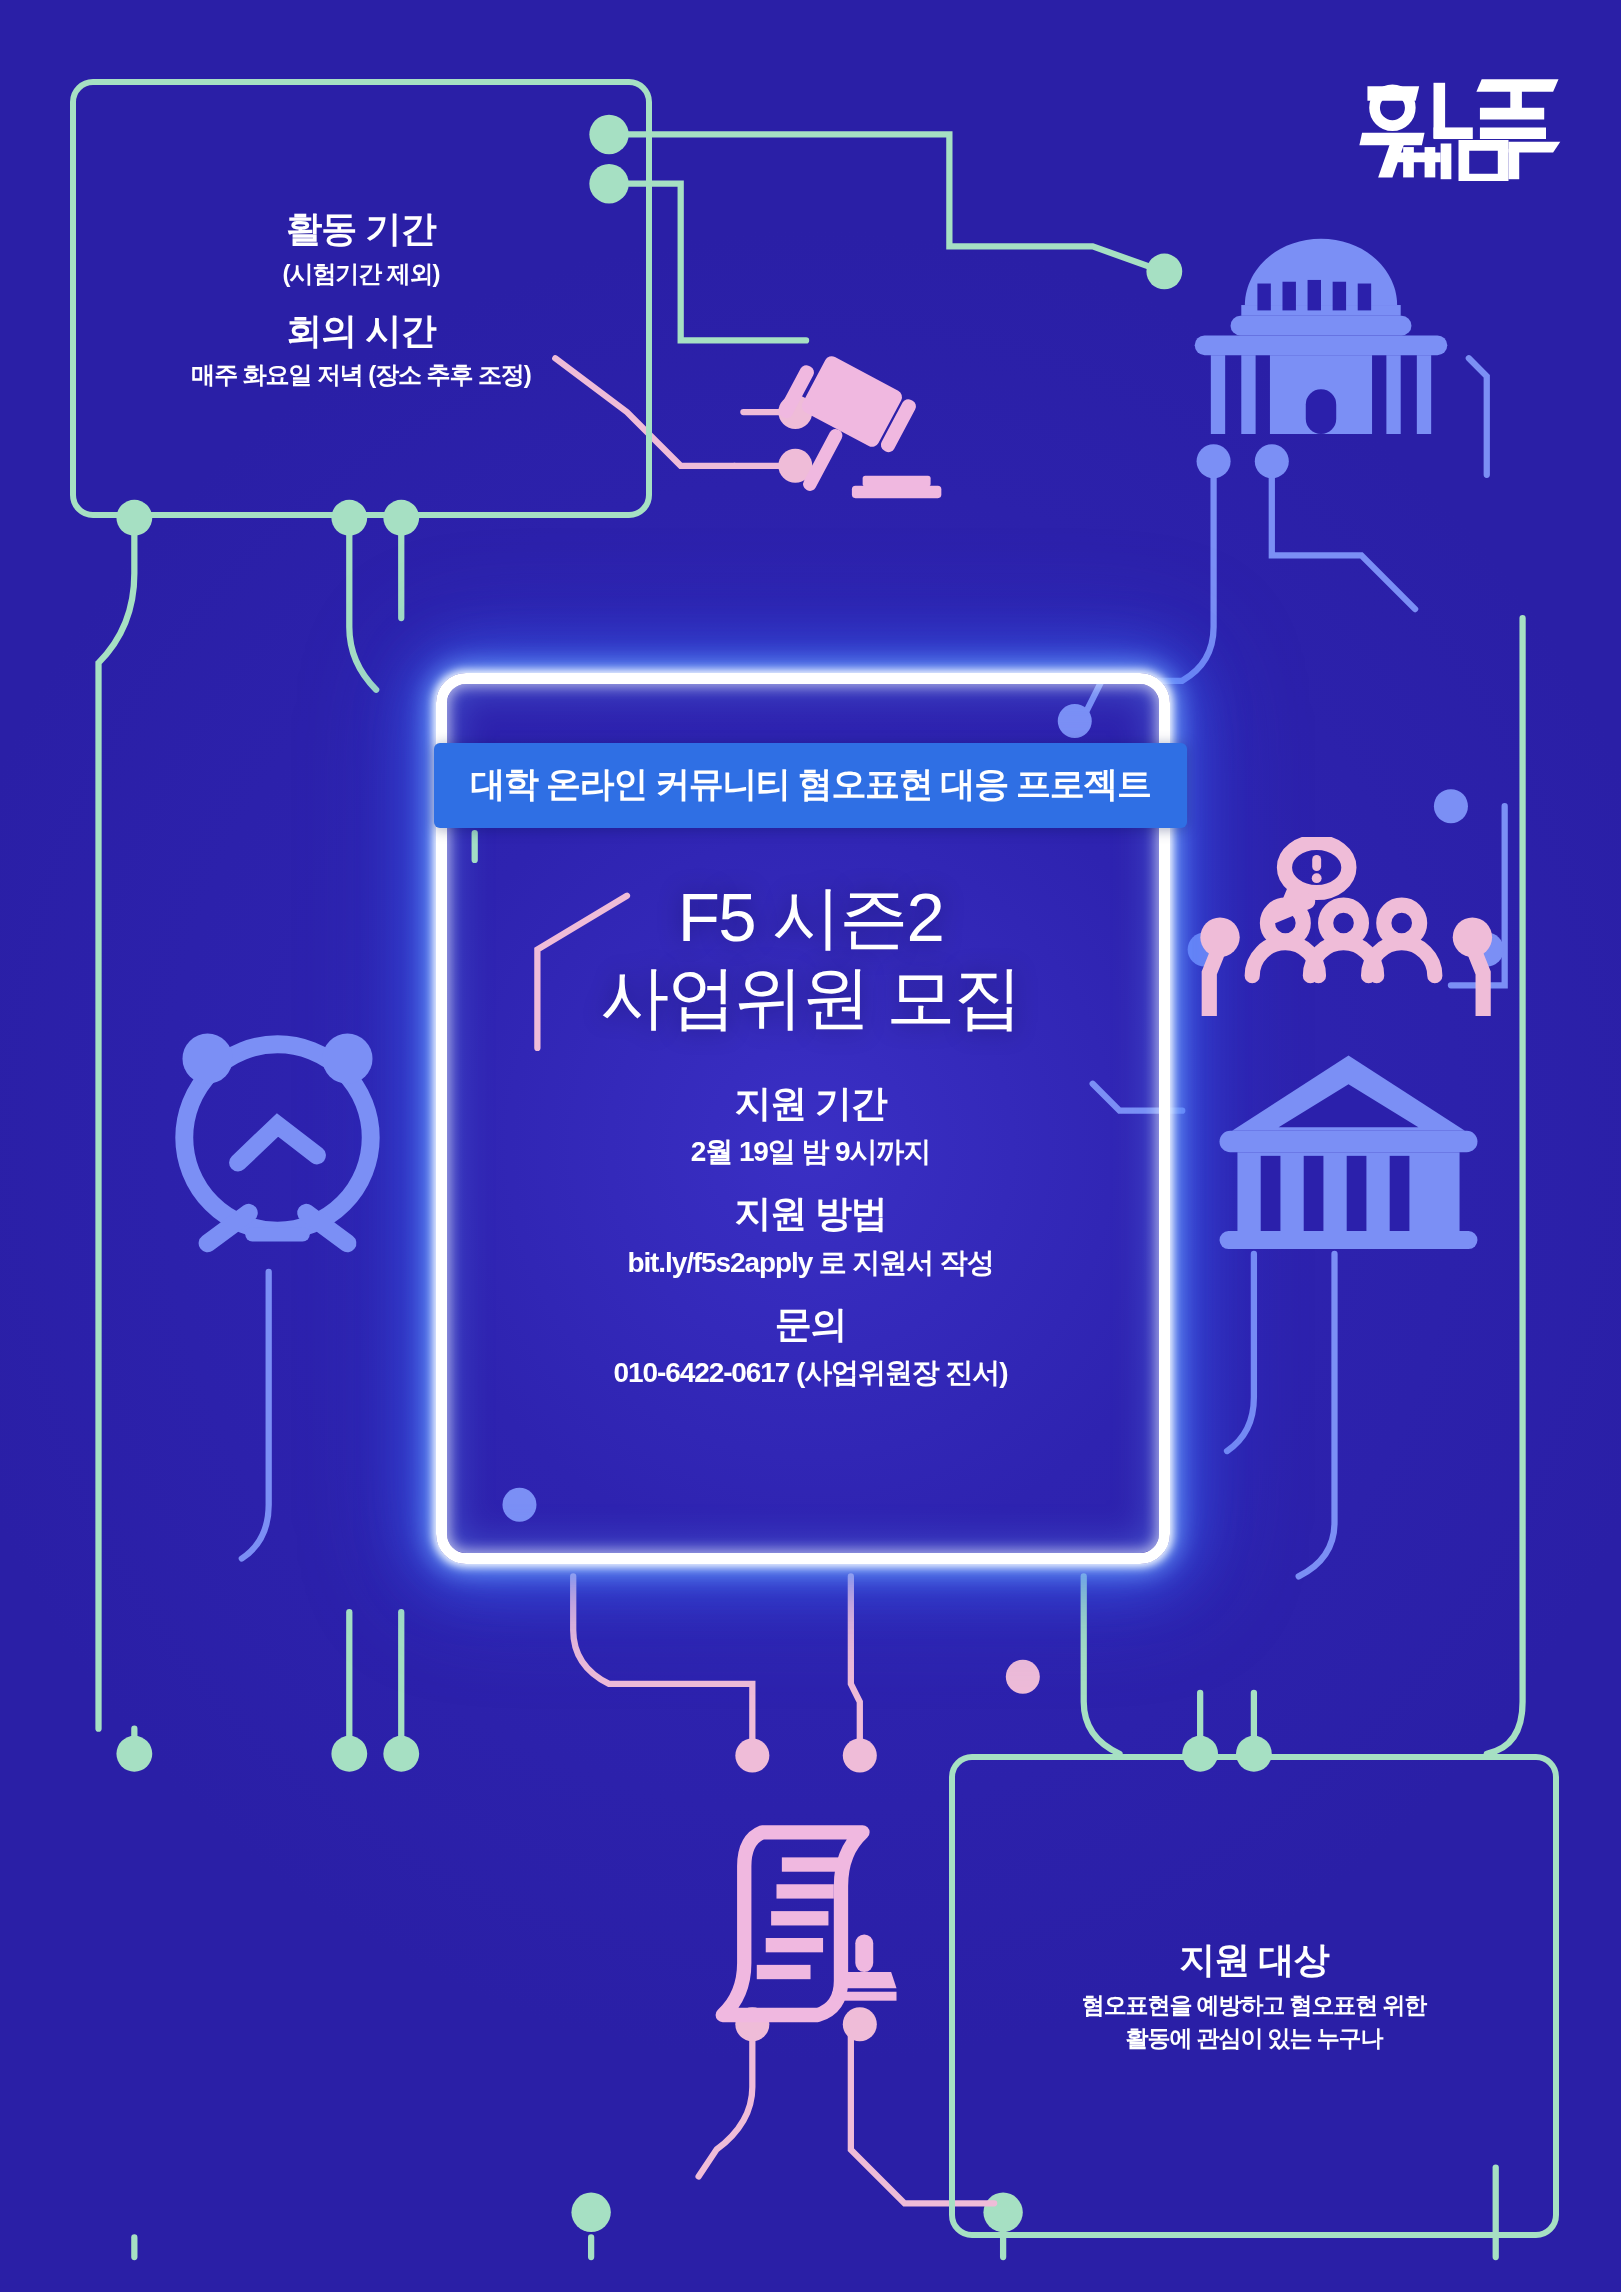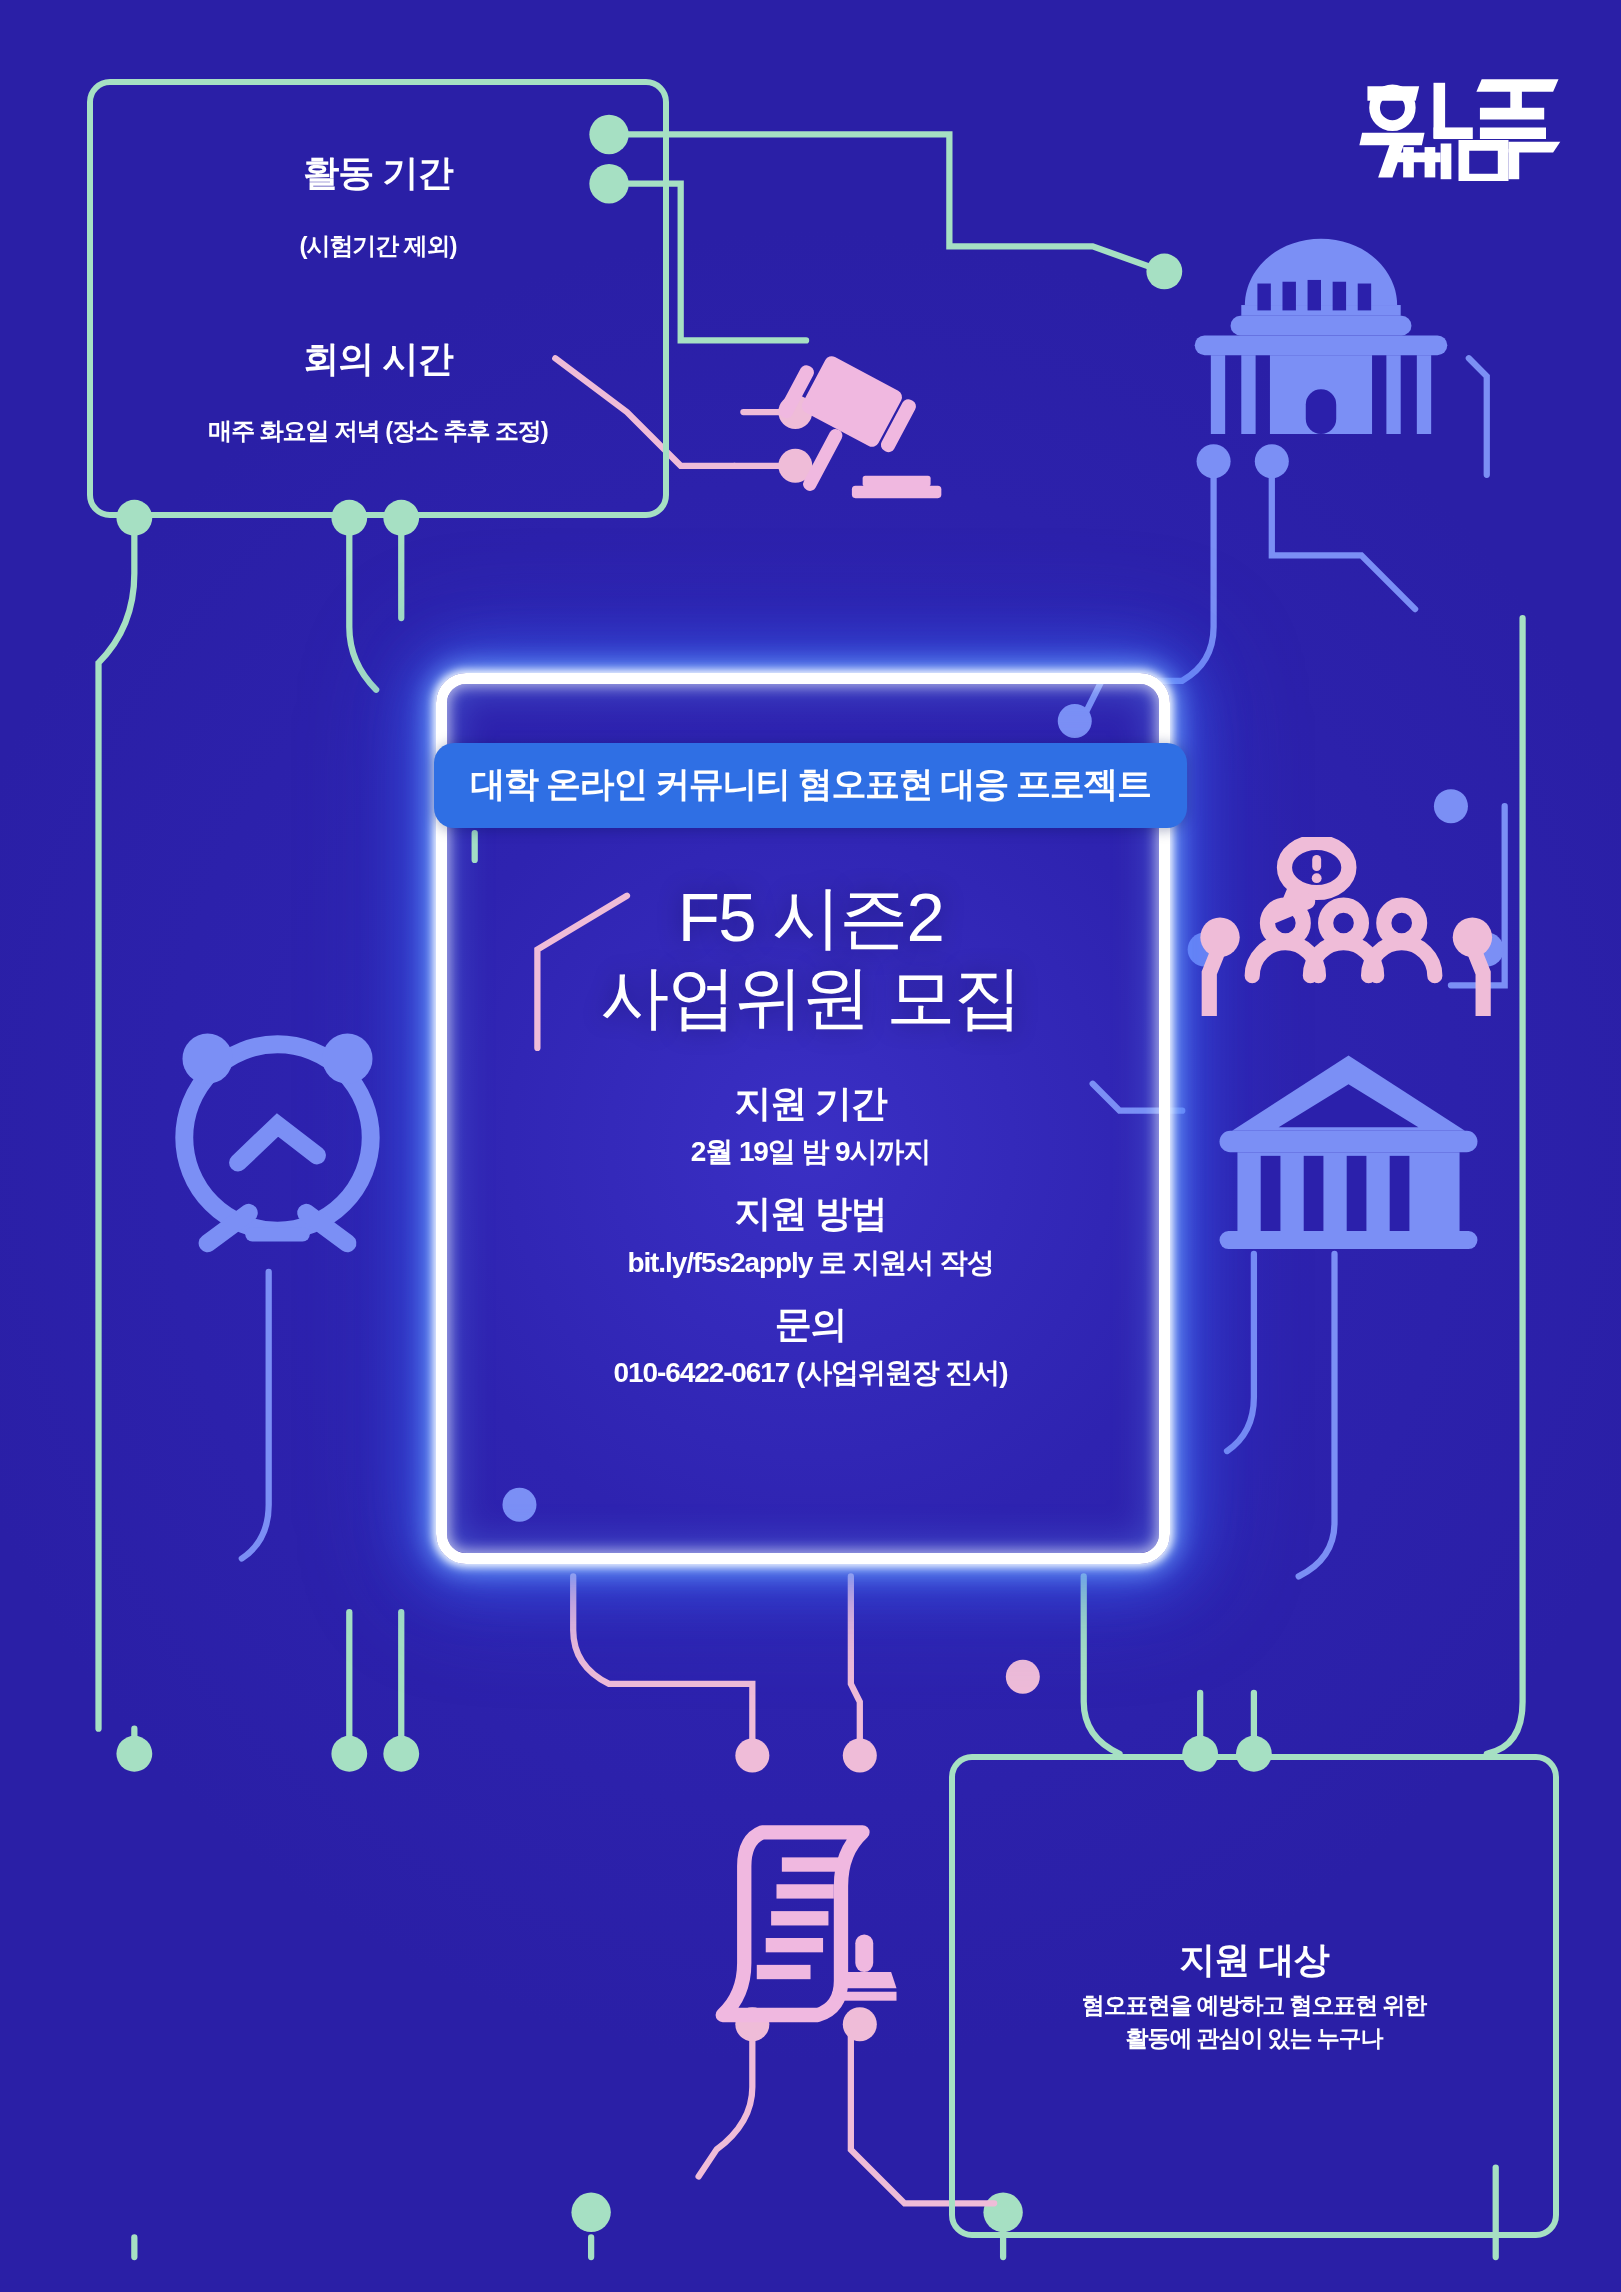--- a/index.html
+++ b/index.html
@@ -29,21 +29,21 @@
     display:flex; flex-direction:column; justify-content:center;
     background:transparent;
   }
   .bx-title {
     font-size:36px; font-weight:700; letter-spacing:-0.9px;
     margin-bottom:3.6px;
   }
   .bx-line { font-size:24px; font-weight:700; letter-spacing:-1.1px; line-height:1.36; }
   .gap { height:16px; }
 
-  #box-period { left:87px;  top:79px;  width:582px; height:439px; padding:30px 38px;gap:28px; }
+  #box-period { left:70px;  top:79px;  width:582px; height:439px; padding:30px 38px; }
   #box-content{ left:79px;  top:1754px;width:582px; height:484px; padding:27px 19.7px; }
   #box-target { left:949px;top:1754px;width:610px; height:484px; padding:27px 19.7px; }
 
   #box-content .bx-line, #box-target .bx-line { font-size:23px; line-height:1.45; }
 
   
   #neon {
     position:absolute; left:436px; top:673px; width:734px; height:891px;
     border-radius:30px;
     border:11.6px solid #ffffff;
@@ -56,21 +56,21 @@
       inset 0 0 36px 9px rgba(110,160,255,.35);
     z-index:5;
   }
   #center-stack {
     position:absolute; left:358px; top:743px; width:905px;
     z-index:8; text-align:center; color:#fff;
   }
   #pill {
     display:inline-block;
     background:#2f6fe4;
-    border-radius:20px;
+    border-radius:6px;
     padding:18px 36px 19.7px;
     font-size:35px; font-weight:700; letter-spacing:-1.4px;
     box-shadow:0 1.8px 12.5px rgba(10,20,90,.35);
     white-space:nowrap;
   }
   #main-title {
     margin-top:50px;
     font-size:69px; font-weight:400; line-height:1.16; letter-spacing:-1.8px;
     text-shadow:0 0 23px rgba(0,0,40,.38);
   }

